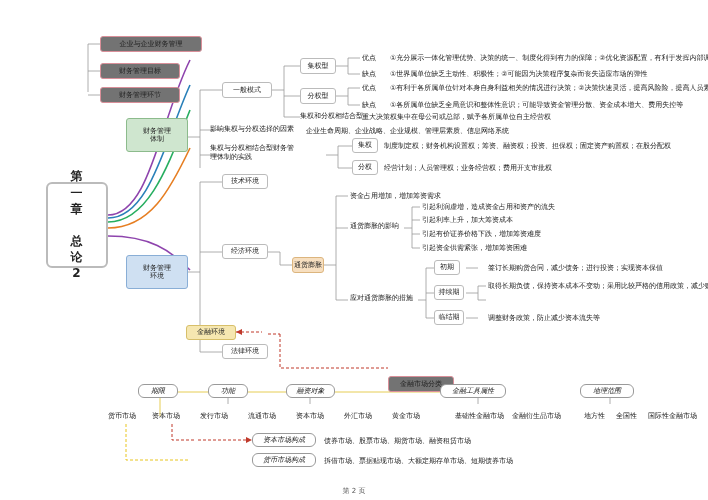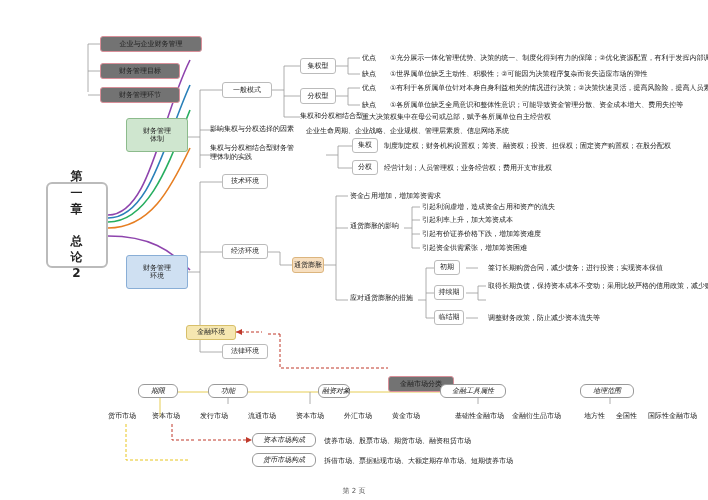--- a/index.html
+++ b/index.html
@@ -211,21 +211,21 @@
   <div class="node plain" style="left:434px;top:310px;width:30px;height:15px;">临结期</div>
 
   <div class="leaf" style="left:488px;top:264px;">签订长期购货合同，减少债务；进行投资；实现资本保值</div>
   <div class="leaf" style="left:488px;top:282px;">取得长期负债，保持资本成本不变动；采用比较严格的信用政策，减少赊销</div>
   <div class="leaf" style="left:488px;top:314px;">调整财务政策，防止减少资本流失等</div>
 
   <div class="node pink" style="left:388px;top:376px;width:66px;height:16px;">金融市场分类</div>
 
   <div class="tag green" style="left:138px;top:384px;width:40px;">期限</div>
   <div class="tag green" style="left:208px;top:384px;width:40px;">功能</div>
-  <div class="tag green" style="left:286px;top:384px;width:32px;margin-left:32px;">融资对象</div>
+  <div class="tag green" style="left:286px;top:384px;width:49px;">融资对象</div>
   <div class="tag green" style="left:440px;top:384px;width:66px;">金融工具属性</div>
   <div class="tag green" style="left:580px;top:384px;width:54px;">地理范围</div>
 
   <div class="mk" style="left:108px;top:411px;">货币市场</div>
   <div class="mk" style="left:152px;top:411px;">资本市场</div>
   <div class="mk" style="left:200px;top:411px;">发行市场</div>
   <div class="mk" style="left:248px;top:411px;">流通市场</div>
   <div class="mk" style="left:296px;top:411px;">资本市场</div>
   <div class="mk" style="left:344px;top:411px;">外汇市场</div>
   <div class="mk" style="left:392px;top:411px;">黄金市场</div>

